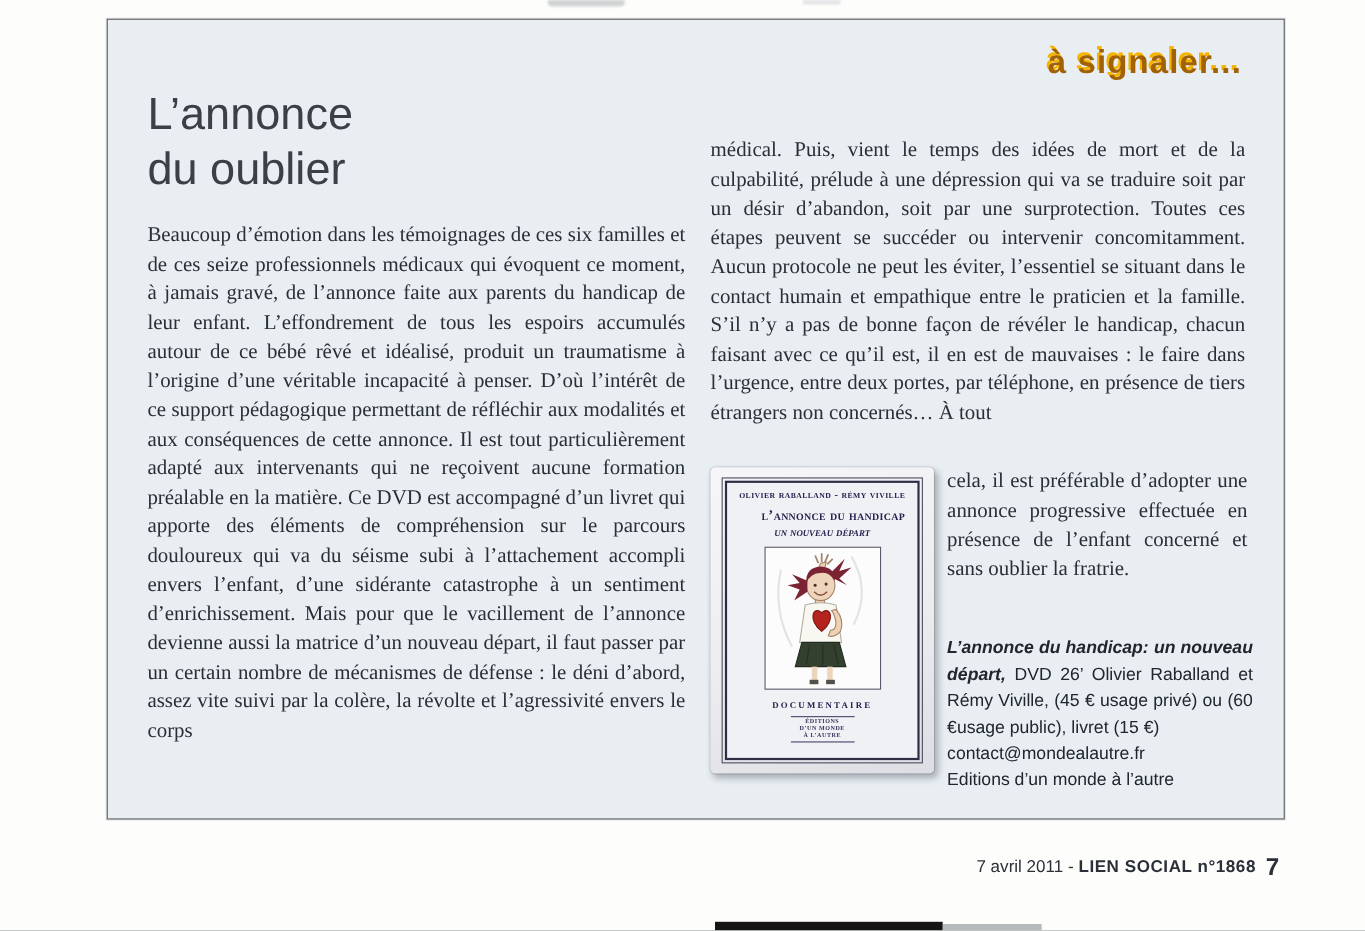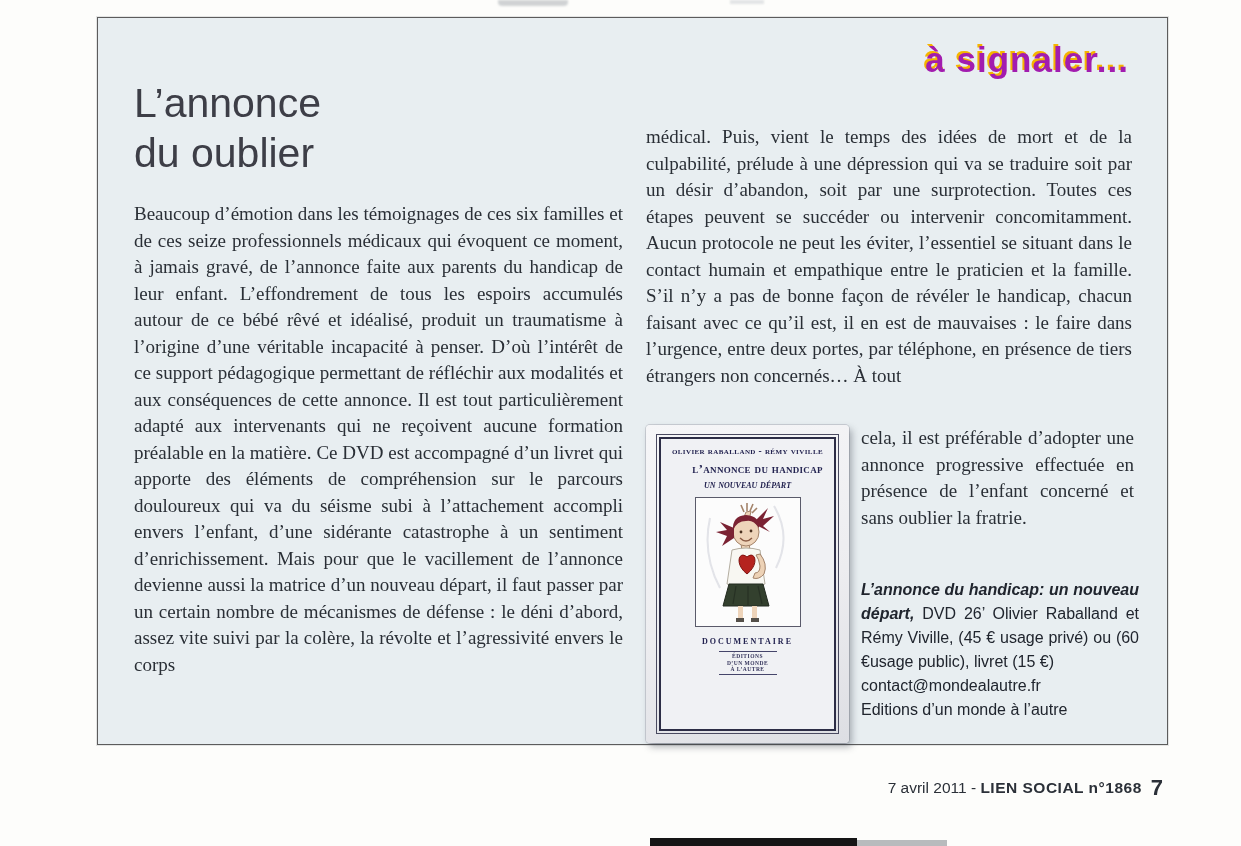--- a/index.html
+++ b/index.html
@@ -19,43 +19,43 @@
     background:#8a8f94; opacity:.6; }
 
   
   .article-box {
     position:absolute; left:97px; top:17px; width:1071px; height:728px;
     background:#e8eef1; border:1px solid #5c5c5c;
     box-shadow: 0 0 0 1px rgba(90,95,100,.15);
   }
   .section-header {
     position:absolute; top:22px; right:38px;
-    font-size:35px; font-weight:bold; letter-spacing:1px;
-    color:#a21caf;
+    font-size:30px; font-weight:bold; letter-spacing:1px;
+    color:#a16207;
     text-shadow: -2px -2px 0 #f5b400;
   }
   .article-title {
     position:absolute; left:36px; top:60px;
     font-size:41px; line-height:50px; font-weight:500;
     color:#3d3e47; letter-spacing:0;
   }
   .col {
     position:absolute;
     font-family:"Liberation Serif","DejaVu Serif", serif;
     font-size:19px; line-height:26.5px; color:#2a2f36;
     text-align:justify;
     hyphens:auto; -webkit-hyphens:auto;
   }
   .left-col  { left:36px;  top:183px; width:489px; }
   .right-col-top  { left:548px; top:106px; width:486px; }
   .right-col-wrap { left:763px; top:407px; width:273px; }
 
   
   .dvd-card {
-    position:absolute; left:548px; top:407px; width:203px; height:318px;
+    position:absolute; left:548px; top:407px; width:203px; height:278px;
     background:linear-gradient(160deg,#f6f6f8 0%, #ededf0 55%, #dddee3 100%);
     border-radius:4px;
     box-shadow:3px 4px 7px rgba(40,45,60,.35), 0 0 0 1px rgba(150,150,160,.35);
     padding:9px 10px;
   }
   .dvd-frame { border:1px solid #4a4a60; padding:2px; height:100%; }
   .dvd-frame-inner {
     border:2px solid #2d2d46; height:100%;
     background:#f0f1f4; text-align:center; padding-top:7px;
     font-family:"Liberation Serif", serif; color:#232350;

